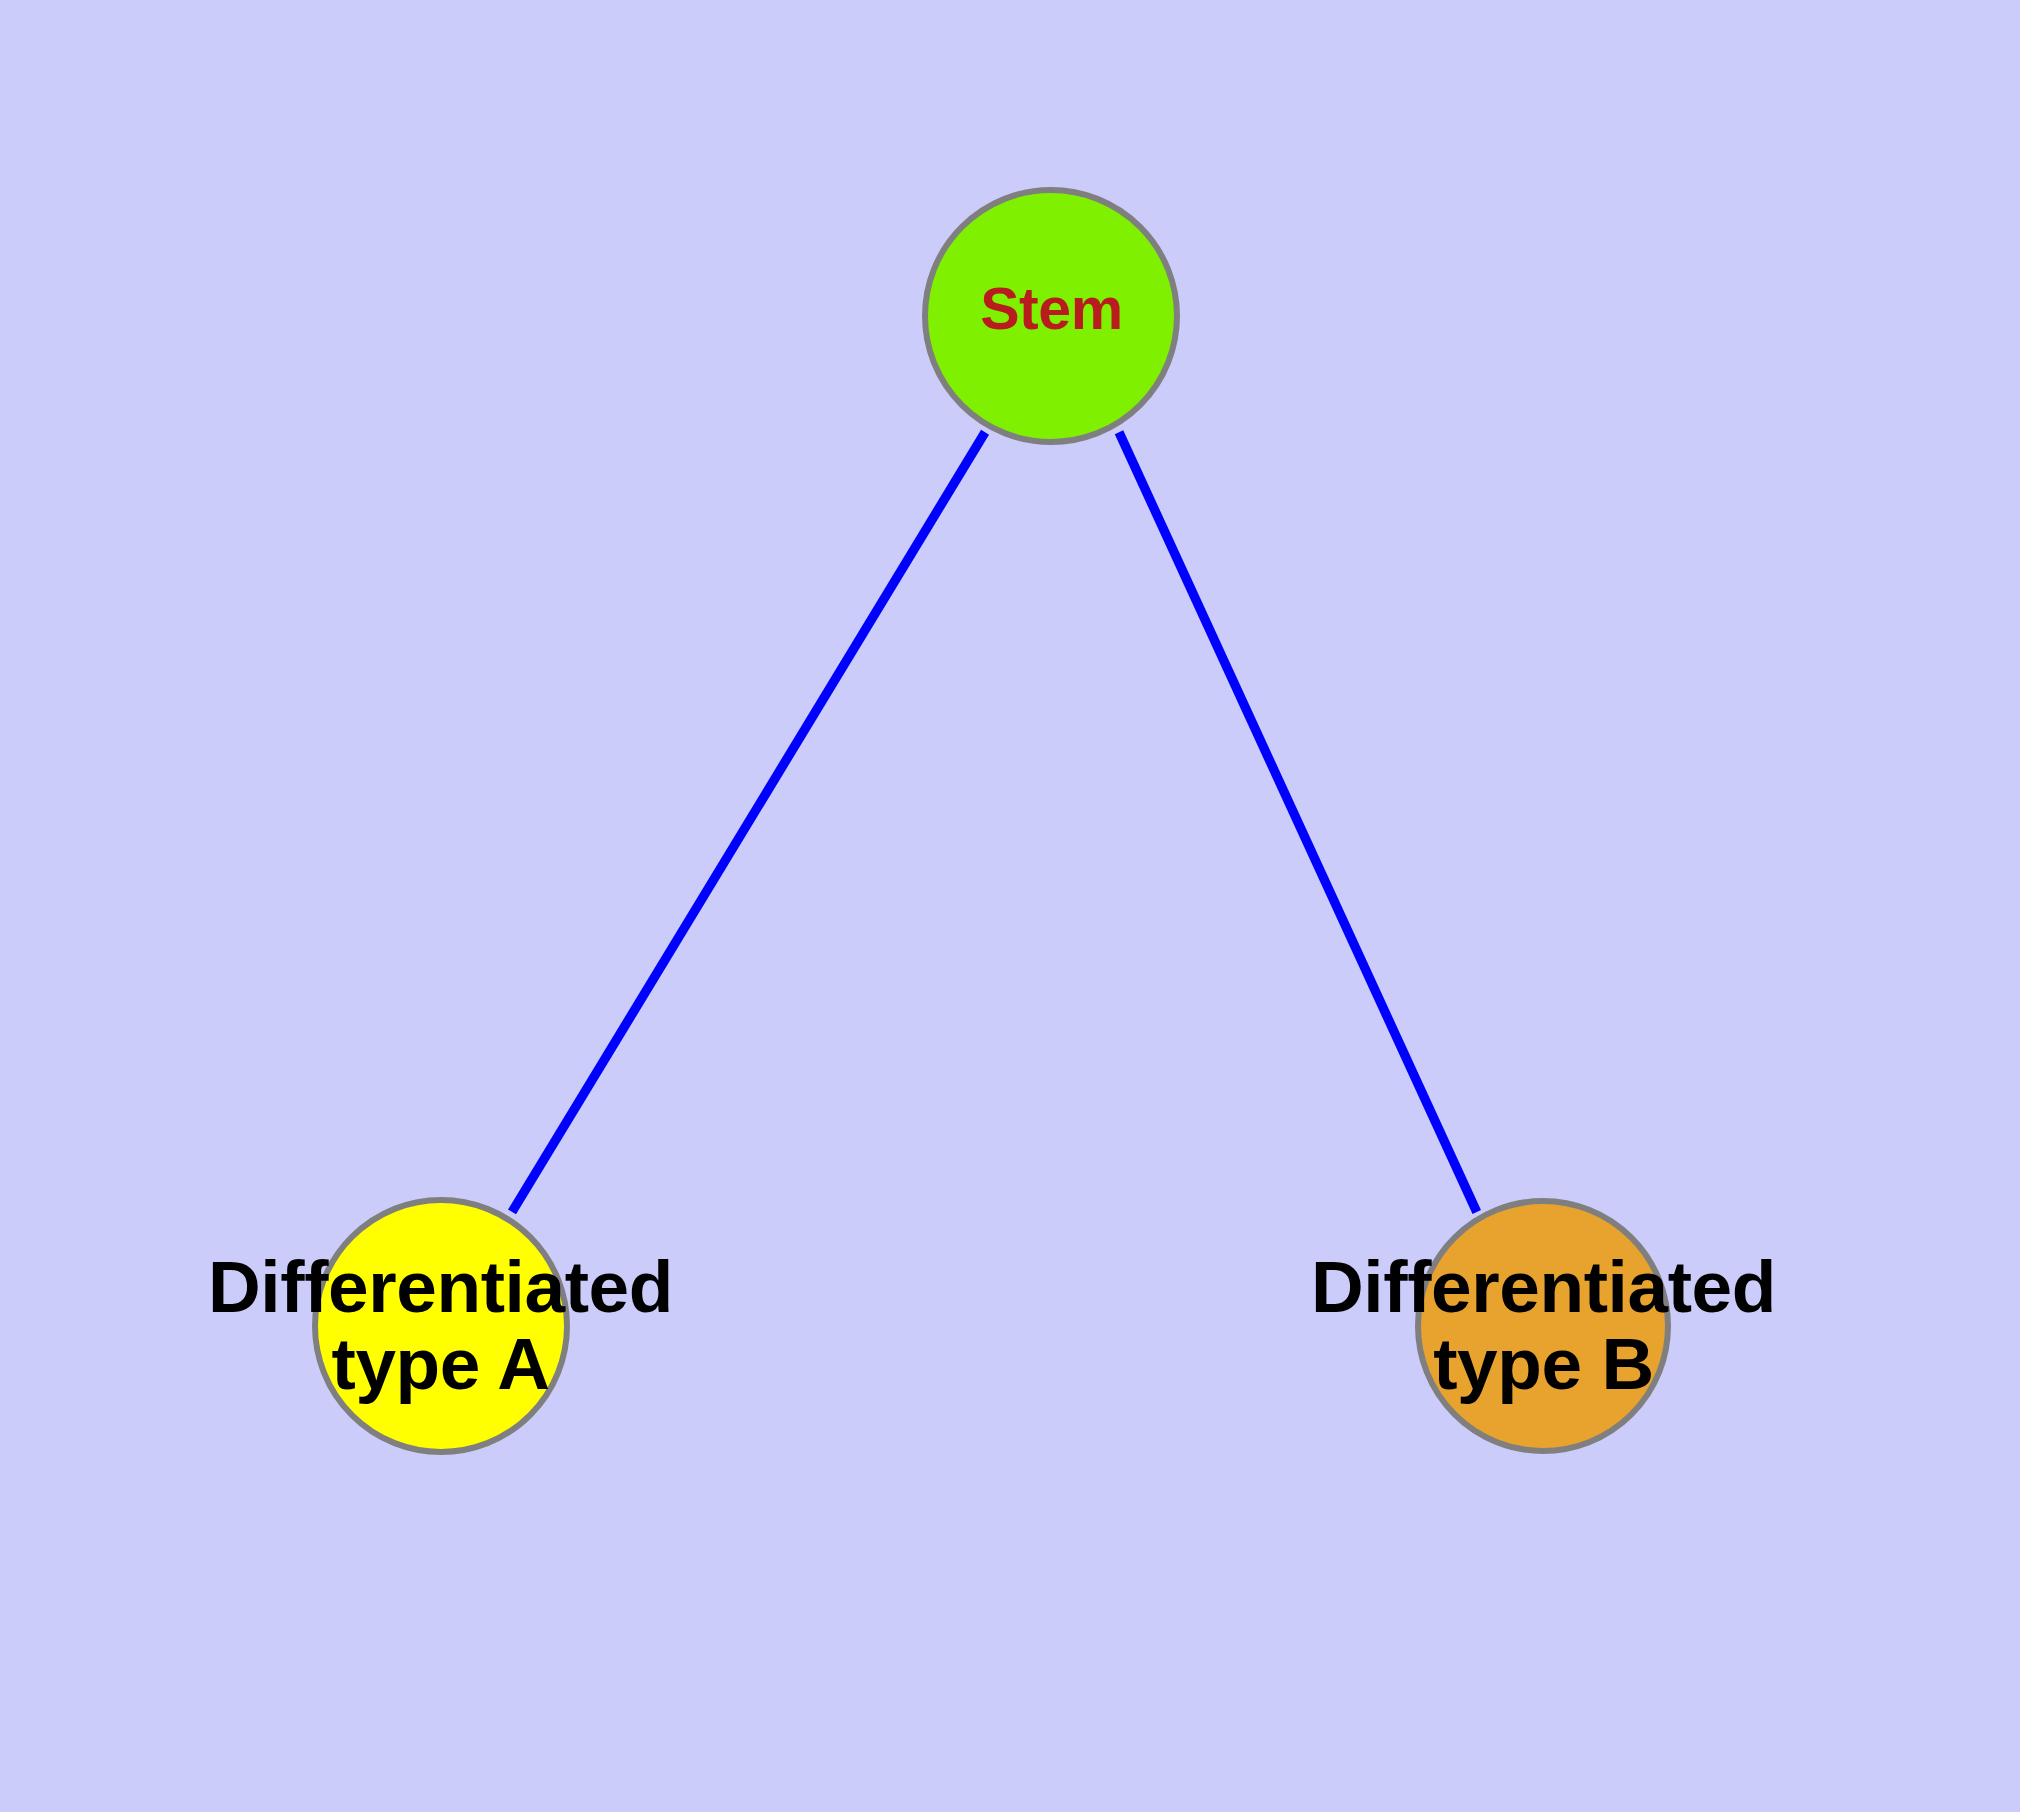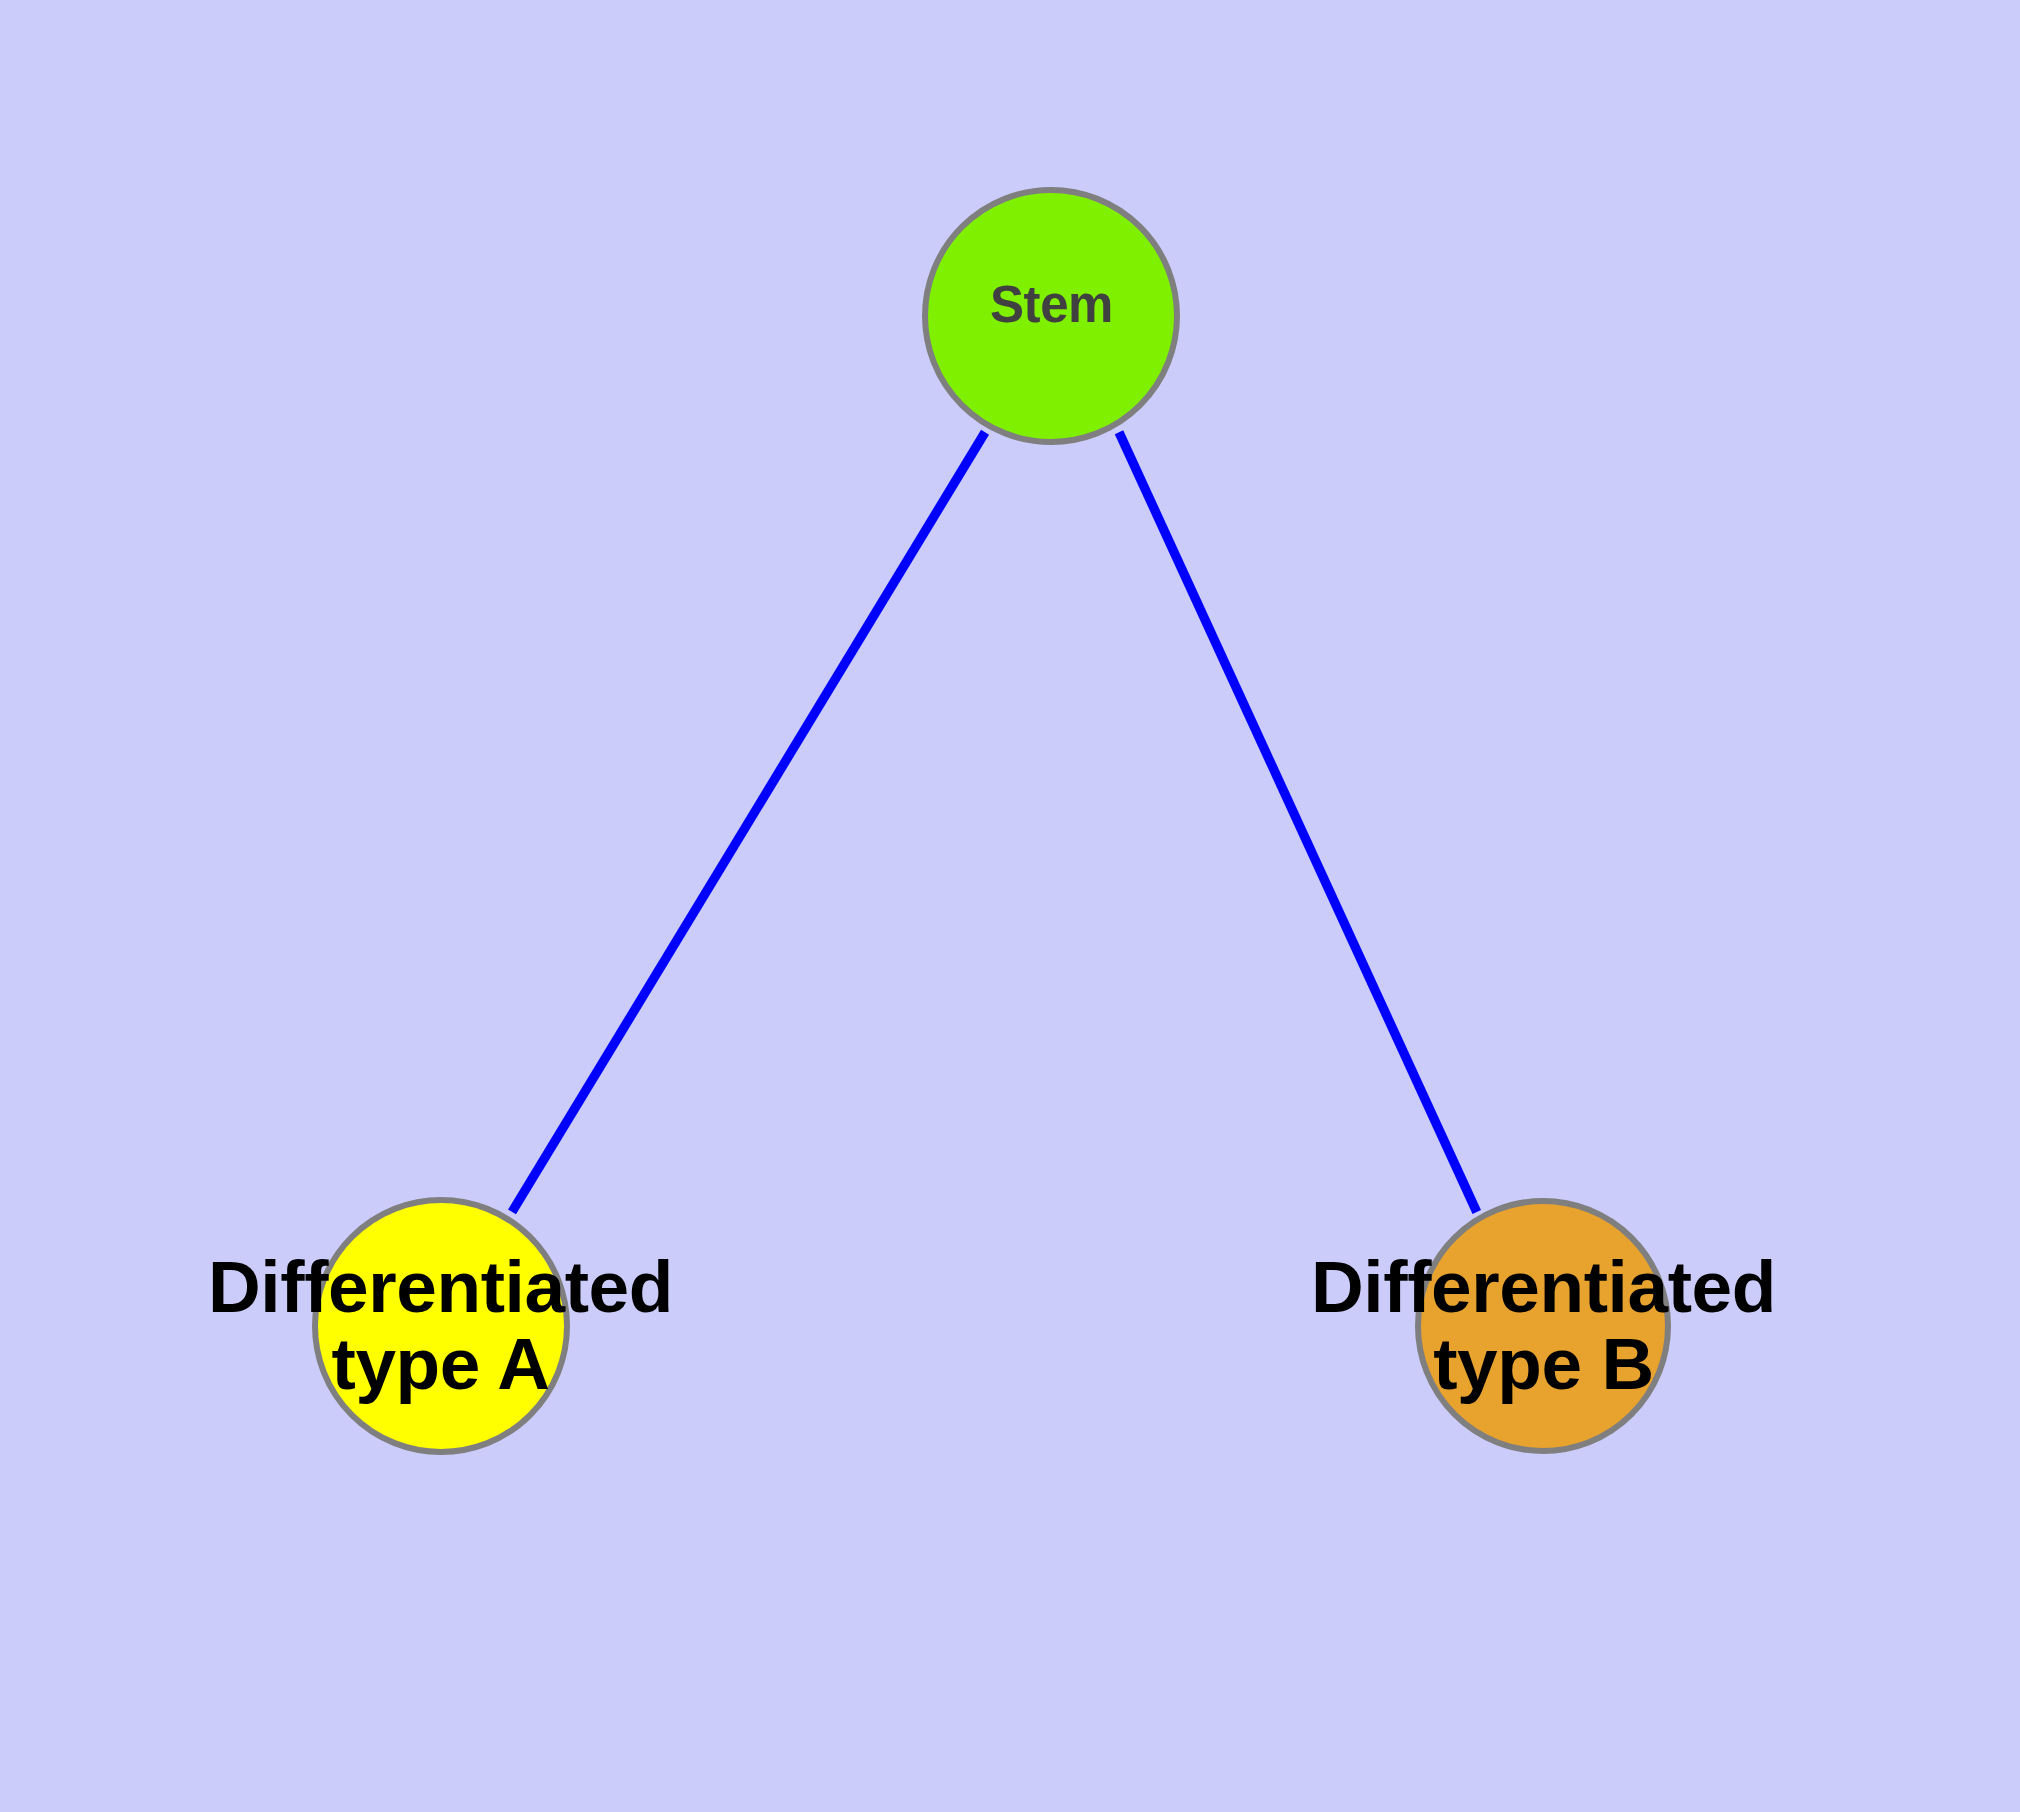--- a/index.html
+++ b/index.html
@@ -45,20 +45,20 @@
 
   <svg id="graph-bg" viewBox="0 0 2384 2138" preserveAspectRatio="none" xmlns="http://www.w3.org/2000/svg">
     <line stroke-linecap="butt" x1="1162" y1="510" x2="604" y2="1430" stroke="#0000ff" stroke-width="11"></line>
     <line stroke-linecap="butt" x1="1320" y1="510" x2="1742" y2="1430" stroke="#0000ff" stroke-width="11"></line>
   </svg>
 
   <div class="node" style="left: 922px; top: 187px; width: 258px; height: 258px; background: rgb(127, 240, 0); border-color: rgb(127, 127, 127);"></div>
   <div class="node" style="left: 312px; top: 1197px; width: 258px; height: 258px; background: rgb(255, 255, 0); border-color: rgb(127, 127, 127);"></div>
   <div class="node" style="left: 1415px; top: 1198px; width: 256px; height: 256px; background: rgb(232, 162, 46); border-color: rgb(127, 127, 127);"></div>
 
-  <div class="node-label" style="font-size: 51px; color: #404040; width: 763px; left: 670px; top: 278px;">Stem</div>
+  <div class="node-label" style="font-size: 59px; color: #b91c1c; width: 763px; left: 670px; top: 278px;">Stem</div>
   <div class="node-label" style="font-size: 73px; color: rgb(0, 0, 0); width: 763px; left: 59px; top: 1248px;">Differentiated
 type A</div>
   <div class="node-label" style="font-size: 73px; color: rgb(0, 0, 0); width: 763px; left: 1162px; top: 1248px;">Differentiated
 type B</div>
 
 </div>
 
 
 </body></html>

